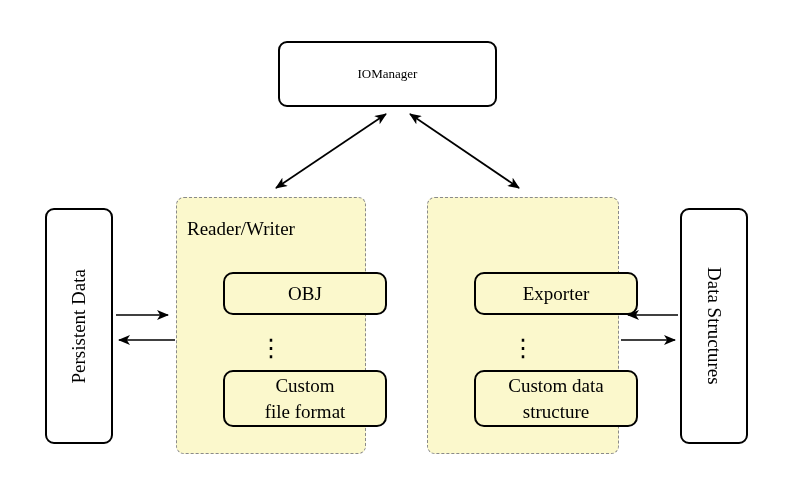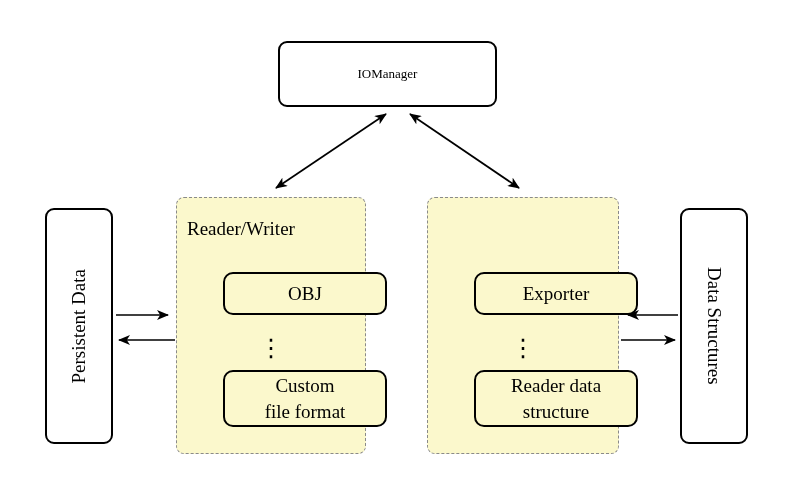--- a/index.html
+++ b/index.html
@@ -112,21 +112,21 @@
     <div class="group-title">Reader/Writer</div>
     <div class="inner first">OBJ</div>
     <div class="dots">⋮</div>
     <div class="inner second">Custom
 file format</div>
   </div>
 
   <div class="group" id="importer-exporter">
     <div class="inner first">Exporter</div>
     <div class="dots">⋮</div>
-    <div class="inner second">Reader data
+    <div class="inner second">Custom data
 structure</div>
   </div>
 
   <div class="side" id="persistent-data">
     <span class="vert-up">Persistent Data</span>
   </div>
 
   <div class="side" id="data-structures">
     <span class="vert-down">Data Structures</span>
   </div>

